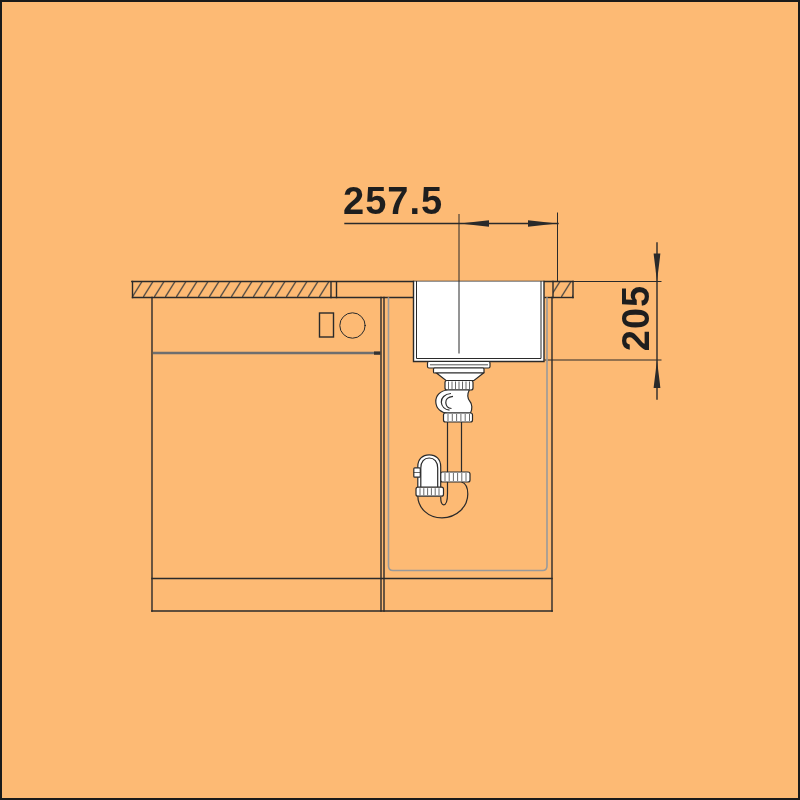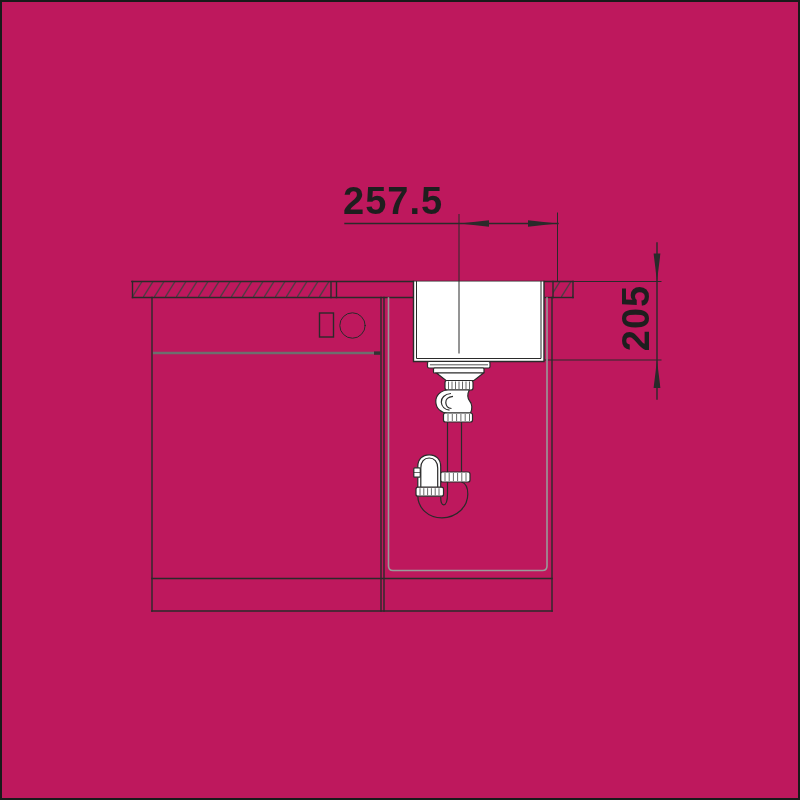--- a/index.html
+++ b/index.html
@@ -1,16 +1,16 @@
 <!DOCTYPE html>
 <html><head>
 <meta charset="utf-8">
 <style>
   html,body{margin:0;padding:0;background:#ffffff;}
-  .page{position:relative;width:800px;height:800px;background:#be185d;overflow:hidden;}
+  .page{position:relative;width:800px;height:800px;background:#fdba74;overflow:hidden;}
   svg{display:block;}
   .ln{stroke:#2a2a2a;stroke-width:1.4;fill:none;stroke-linecap:square;}
   .ln-thin{stroke:#2a2a2a;stroke-width:1;fill:none;stroke-linecap:square;}
   .ln-heavy{stroke:#2a2a2a;stroke-width:1.7;fill:none;stroke-linecap:square;}
   .ln-light{stroke:#9a9a9a;stroke-width:1.6;fill:none;stroke-linecap:square;}
   .divider{stroke:#6e6e6e;stroke-width:2.6;fill:none;}
   .arrow{fill:#2a2a2a;stroke:none;}
   .white{fill:#ffffff;}
   .dim-text{font-family:"Liberation Sans",sans-serif;font-weight:bold;font-size:38px;fill:#1e1e1e;letter-spacing:1px;}
   .frame{fill:none;stroke:#1a1a1a;stroke-width:2;}

